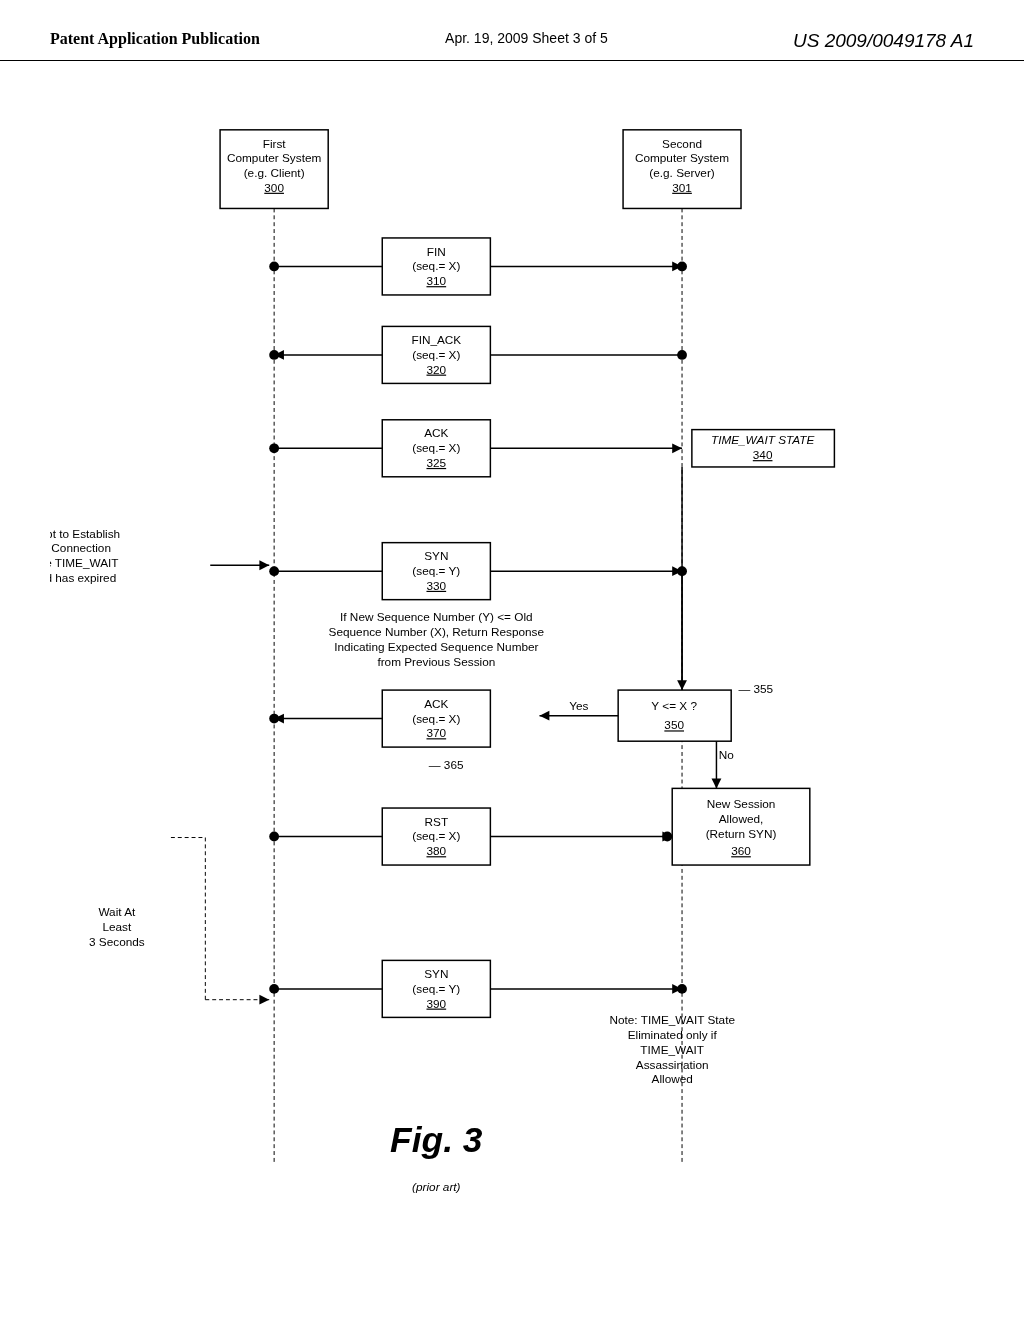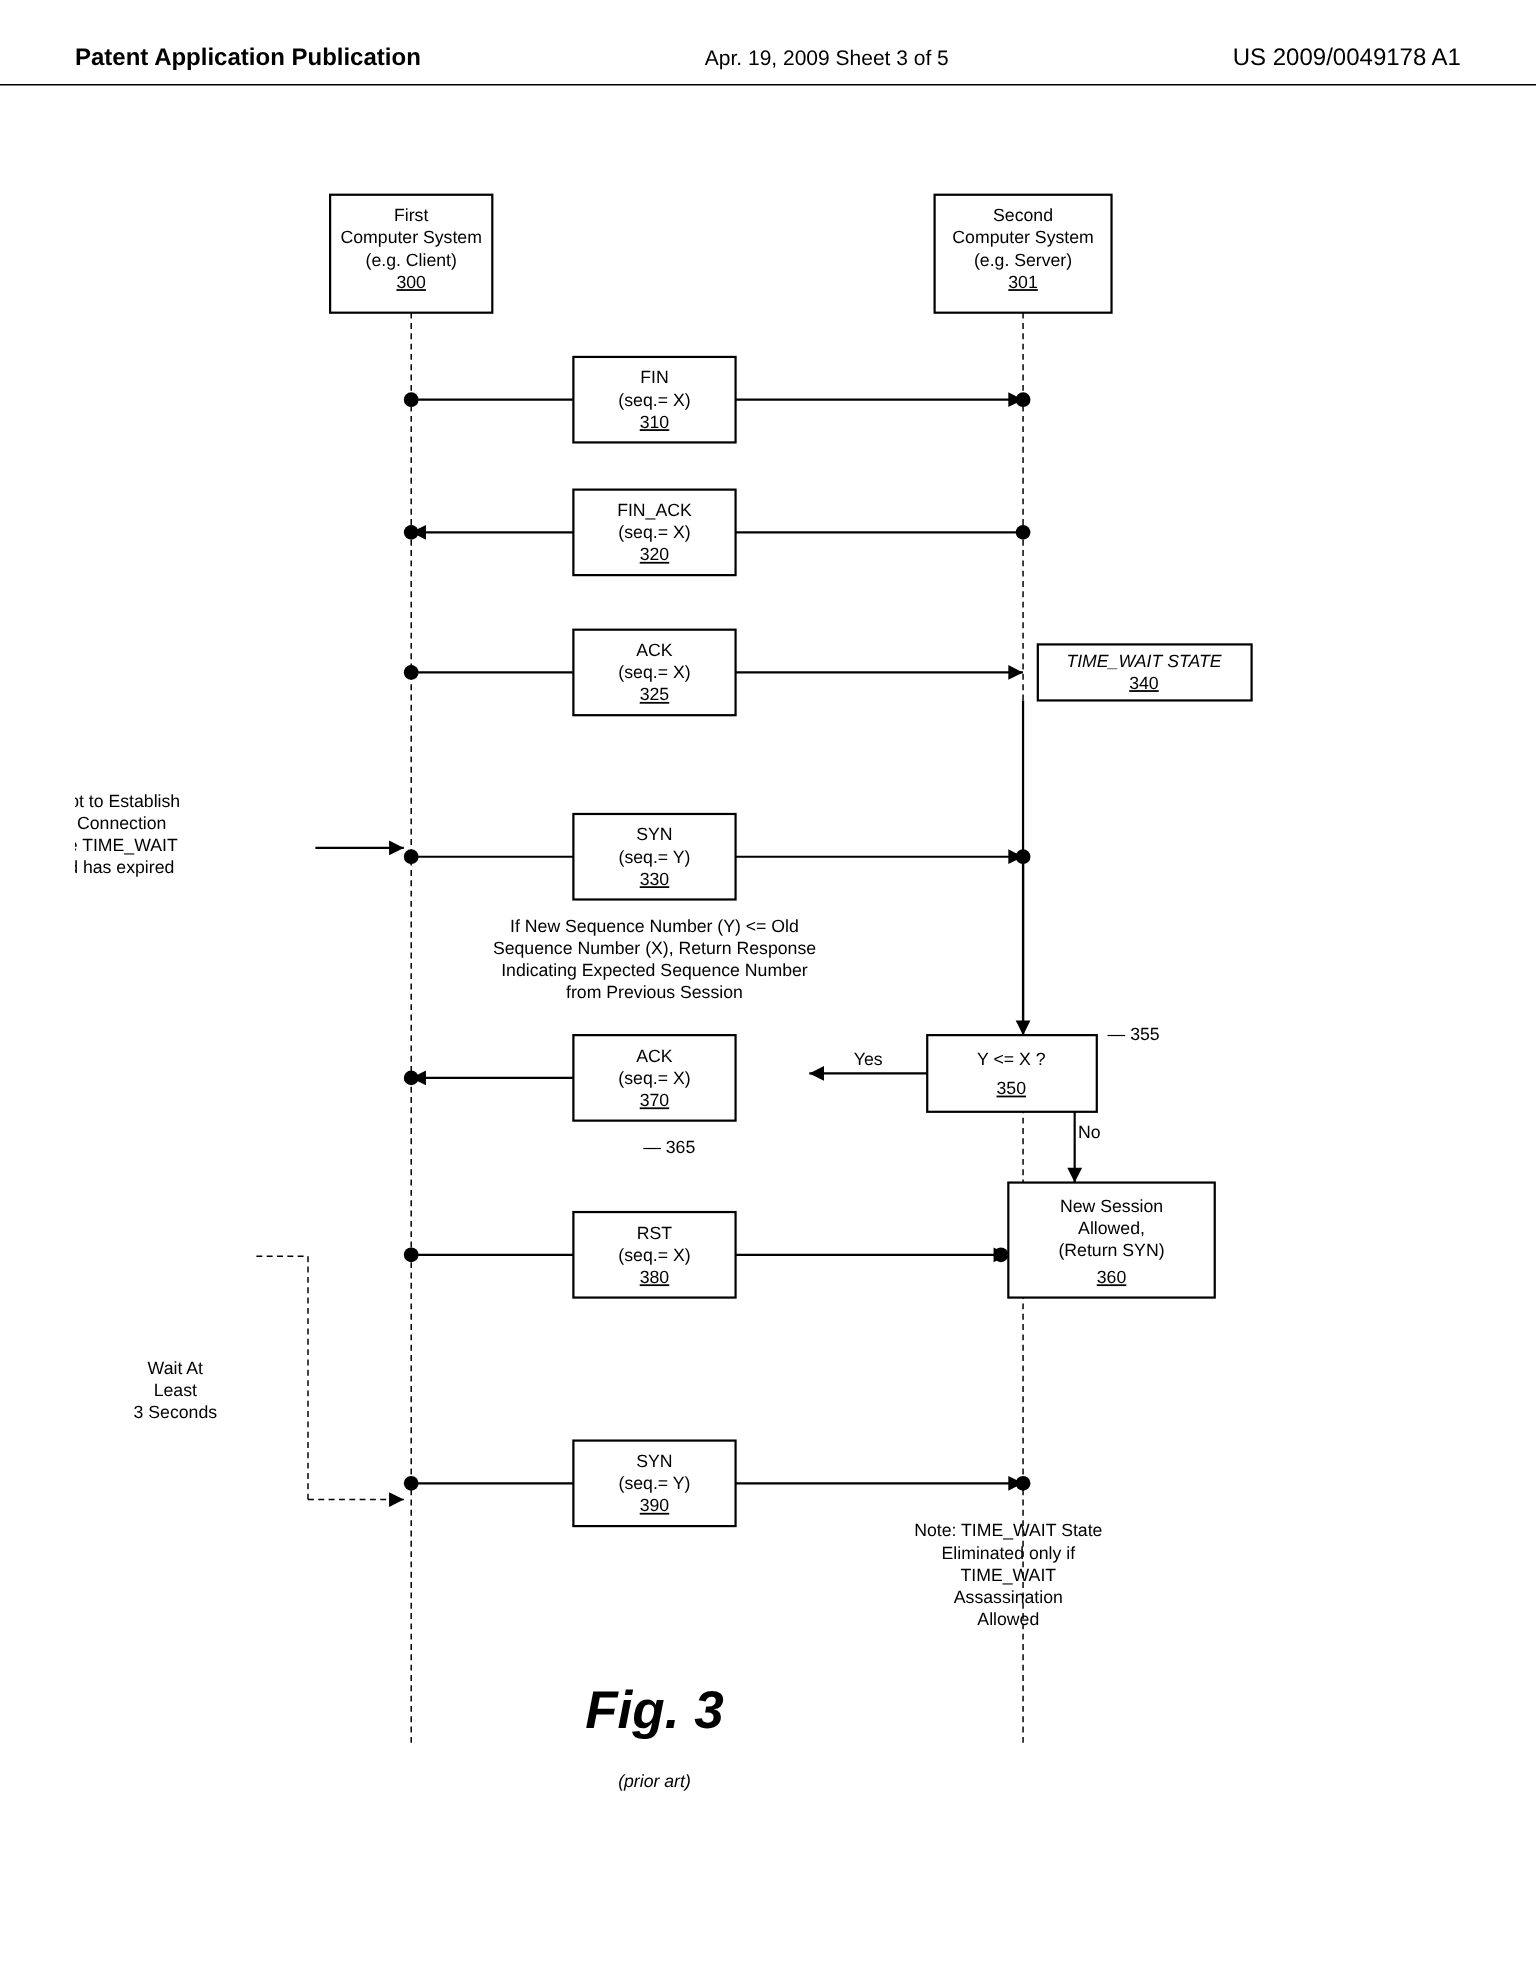--- a/index.html
+++ b/index.html
@@ -21,28 +21,30 @@
       display: flex;
       justify-content: space-between;
       align-items: flex-start;
       padding: 30px 50px 0 50px;
       border-bottom: 1px solid #000;
       padding-bottom: 8px;
     }
     .header-left {
       font-weight: bold;
       font-size: 16px;
+      font-family: Liberation Serif, serif;
     }
     .header-center {
       font-size: 14px;
       text-align: center;
     }
     .header-right {
-      font-size: 16px;
+      font-size: 19px;
       text-align: left;
+      font-style: italic;
     }
     .diagram-container {
       position: absolute;
       top: 120px;
       left: 50px;
       right: 50px;
       bottom: 50px;
     }
     
     .diagram-svg {

